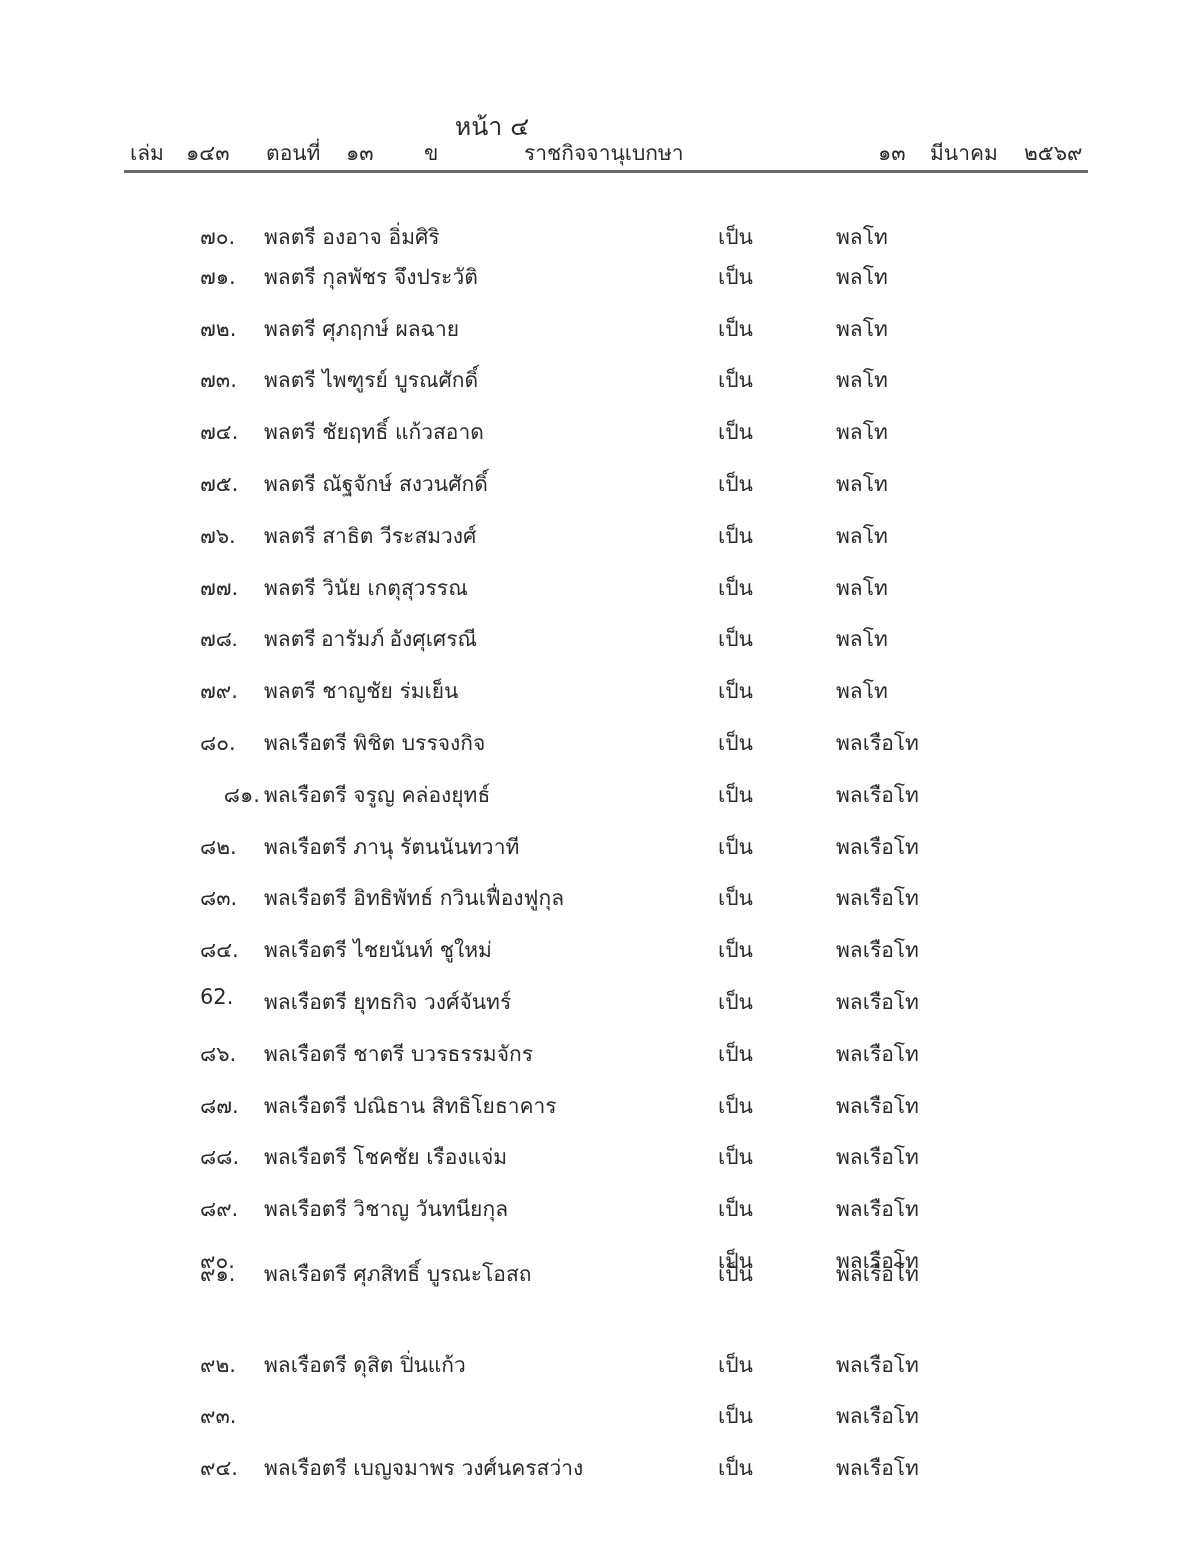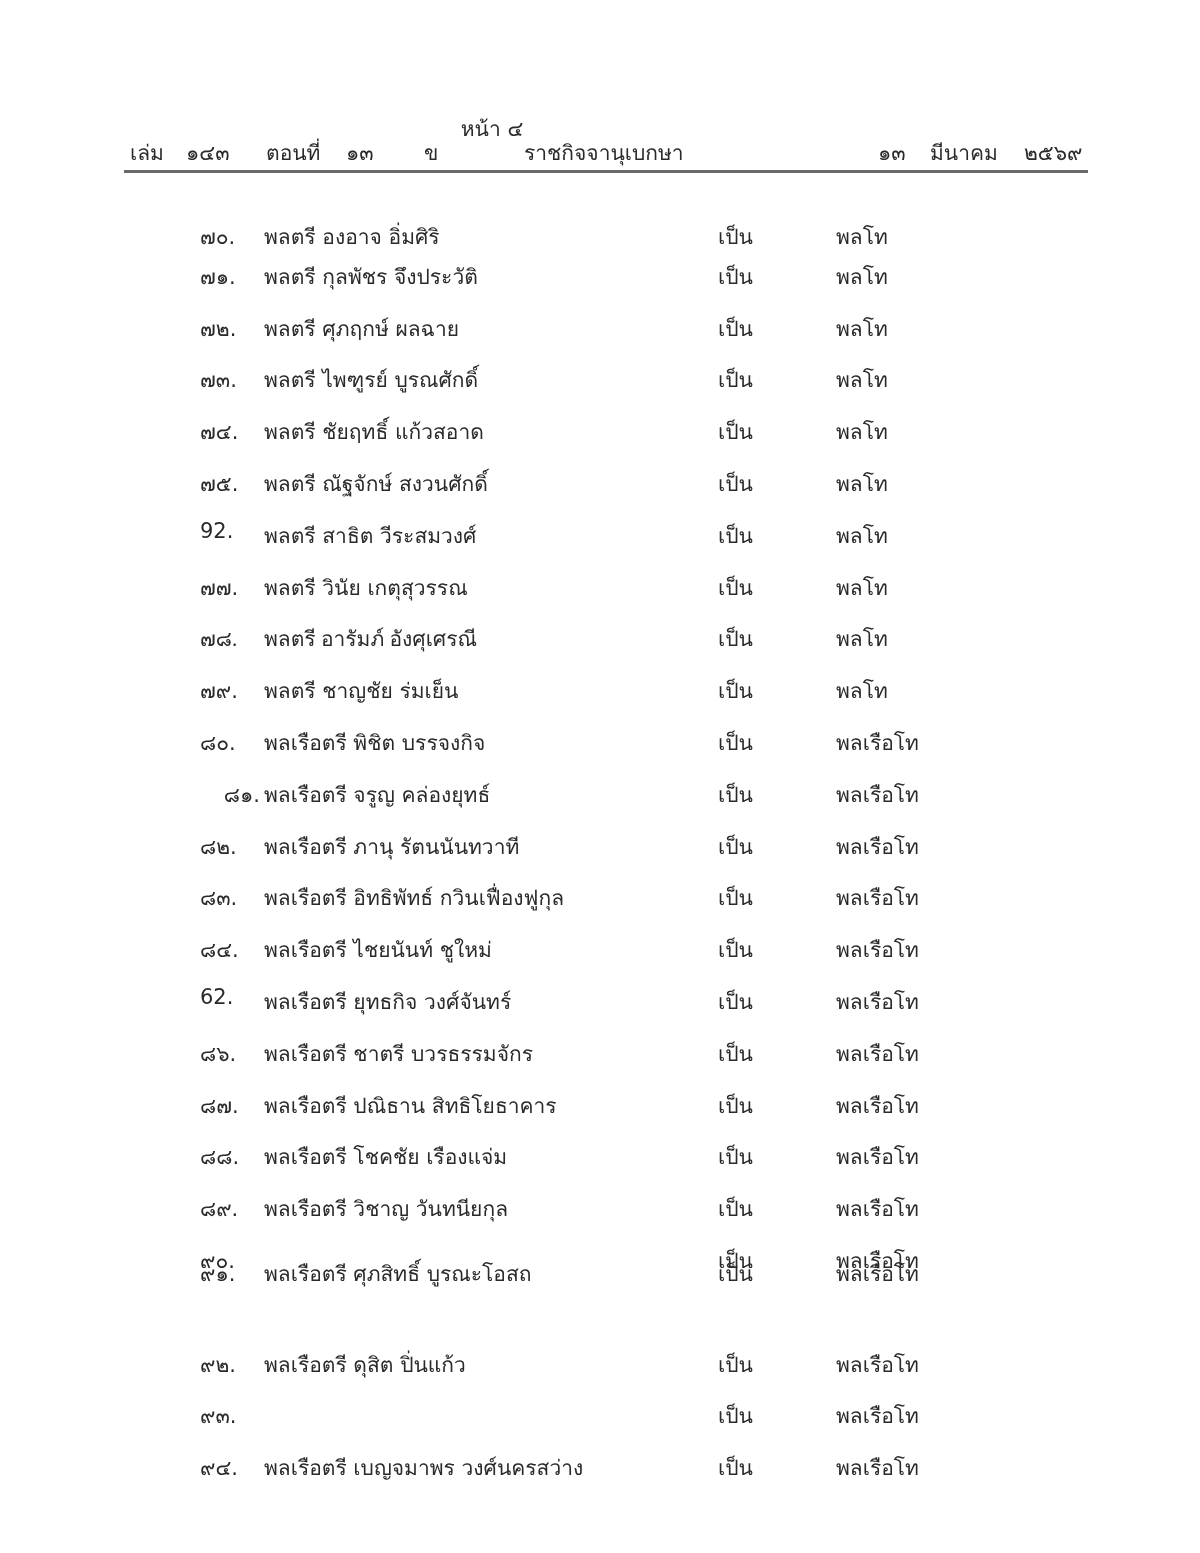--- a/index.html
+++ b/index.html
@@ -2,22 +2,22 @@
 <html><head>
 <meta charset="utf-8">
 <style>
   html, body { margin: 0; padding: 0; background: #ffffff; }
   body {
     width: 1200px; height: 1553px; position: relative; overflow: hidden;
     font-family: "DejaVu Sans", "Liberation Sans", sans-serif;
     color: #2a2a2a;
   }
   .page-num {
-    position: absolute; top: 112px; left: 0; width: 984px;
-    text-align: center; font-size: 21px;
+    position: absolute; top: 106px; left: 0; width: 984px;
+    text-align: center; font-size: 25px;
   }
   .header-line {
     position: absolute; top: 136px; left: 126px; width: 962px; height: 32px;
     font-size: 21px;
   }
   .header-line span { position: absolute; top: 0; white-space: nowrap; }
   .rule {
     position: absolute; top: 170px; left: 124px; width: 964px; height: 3px;
     background: #6a6a6a;
   }
@@ -80,21 +80,21 @@
       <span class="c-as">เป็น</span>
       <span class="c-rank">พลโท</span>
     </div>
     <div class="row" style="top: 467px;">
       <span class="c-num">๗๕.</span>
       <span class="c-name">พลตรี ณัฐจักษ์  สงวนศักดิ์</span>
       <span class="c-as">เป็น</span>
       <span class="c-rank">พลโท</span>
     </div>
     <div class="row" style="top: 518.8px;">
-      <span class="c-num">92.</span>
+      <span class="c-num">๗๖.</span>
       <span class="c-name">พลตรี สาธิต  วีระสมวงศ์</span>
       <span class="c-as">เป็น</span>
       <span class="c-rank">พลโท</span>
     </div>
     <div class="row" style="top: 570.6px;">
       <span class="c-num">๗๗.</span>
       <span class="c-name">พลตรี วินัย  เกตุสุวรรณ</span>
       <span class="c-as">เป็น</span>
       <span class="c-rank">พลโท</span>
     </div>

